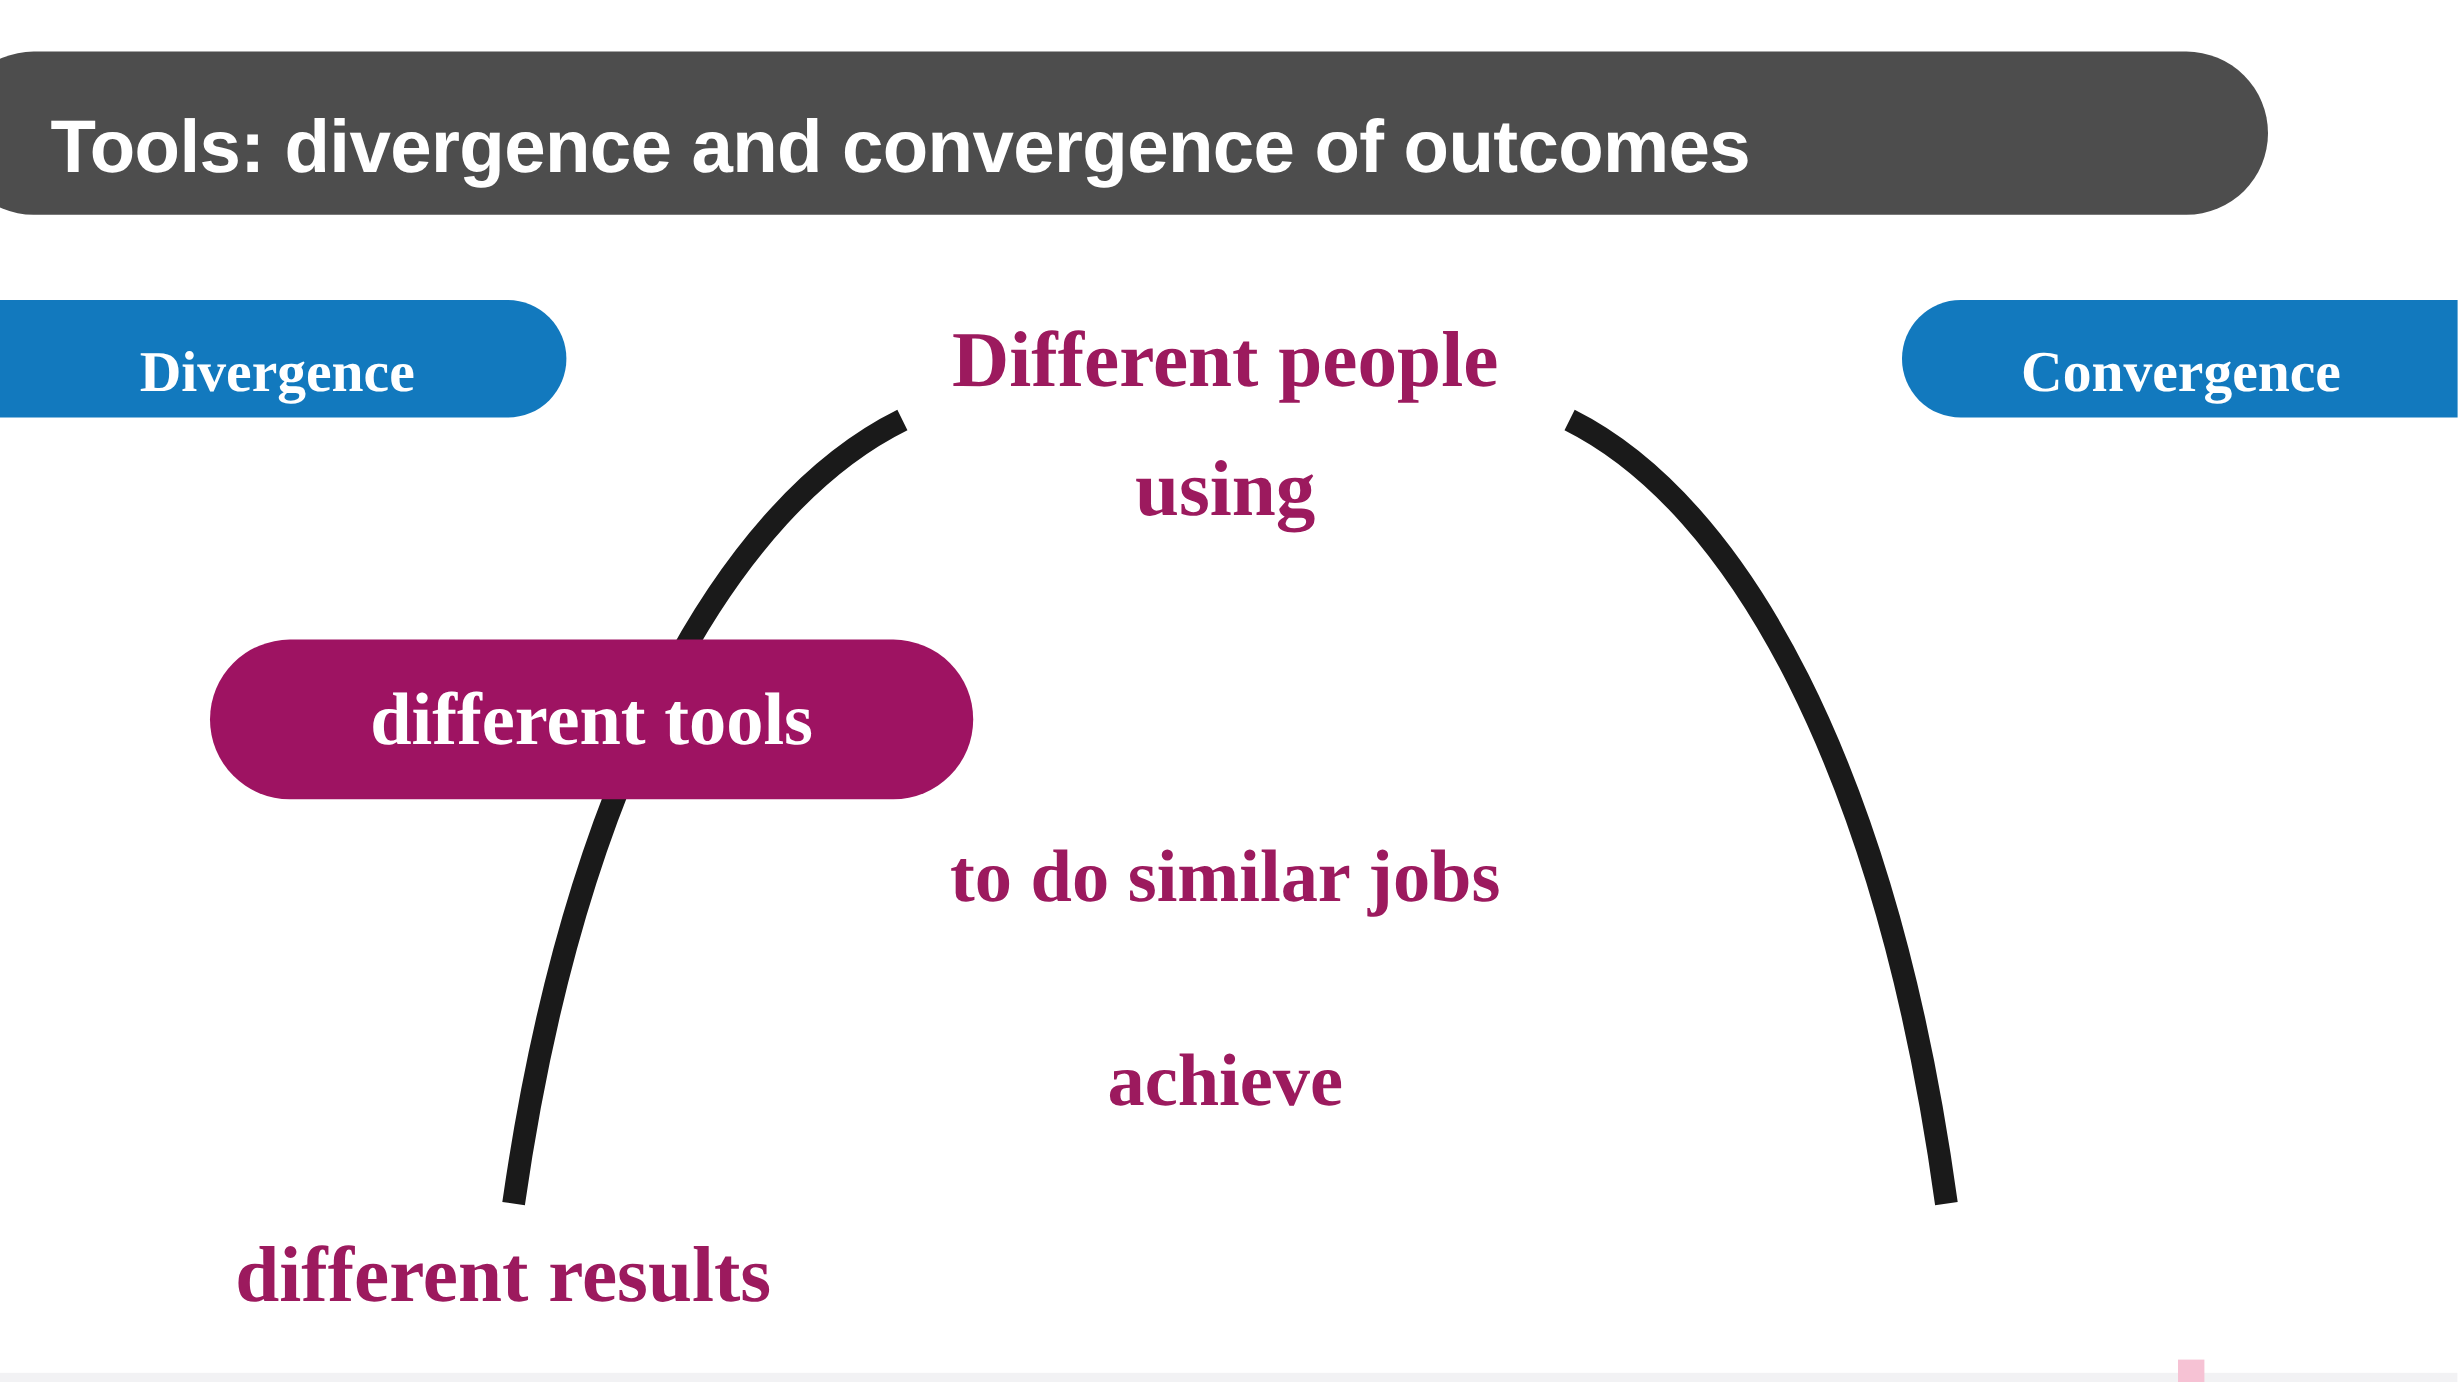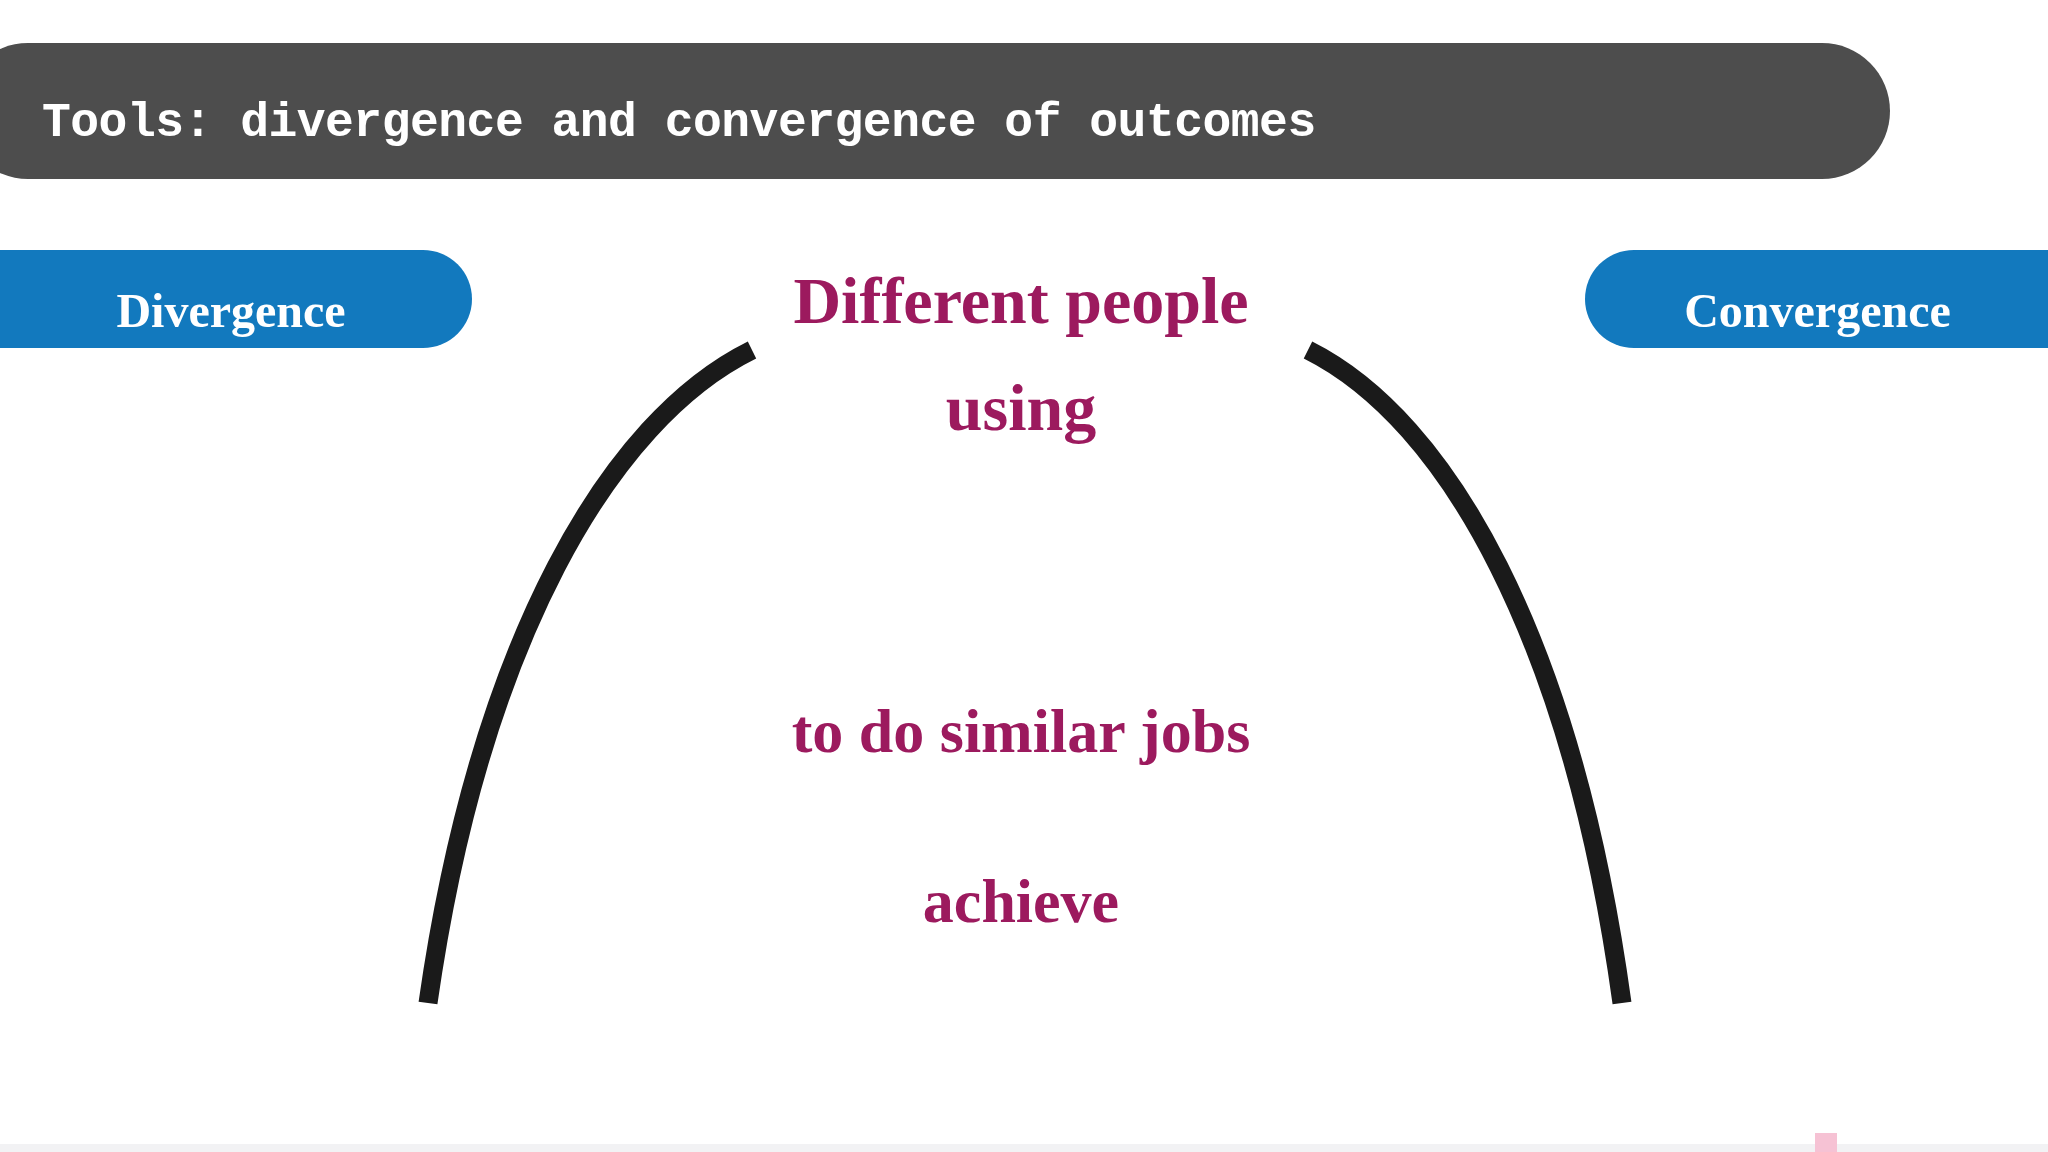--- a/index.html
+++ b/index.html
@@ -35,23 +35,23 @@
     height: 136px;
     background: #4d4d4d;
     border-radius: 68px;
     display: flex;
     align-items: center;
     box-sizing: border-box;
     padding-left: 82px;
   }
   #title-text {
     color: #ffffff;
-    font-family: Liberation Mono, monospace;
-    font-weight: bold;
-    font-size: 48px;
+    font-family: Liberation Sans, sans-serif;
+    font-weight: bold;
+    font-size: 62px;
     line-height: 1;
     letter-spacing: -0.5px;
     white-space: nowrap;
     margin-top: 24px;
   }
 
   
   .blue-pill {
     position: absolute;
     background: #1279be;
@@ -224,24 +224,28 @@
 
   <svg id="arcs-svg" viewBox="0 0 2048 1152" xmlns="http://www.w3.org/2000/svg">
     <path d="M 752 350 C 610 420 480 640 428 1003" fill="none" stroke="#1a1a1a" stroke-width="19" stroke-linecap="butt"></path>
     <path d="M 1308 350 C 1448 420 1572 640 1622 1003" fill="none" stroke="#1a1a1a" stroke-width="19" stroke-linecap="butt"></path>
   </svg>
 
   <div id="line-different-people" class="center-text">Different people</div>
 
   <div id="line-using" class="center-text">using</div>
 
+  <div id="different-tools-pill" class="magenta-pill">
+    <span>different tools</span>
+  </div>
 
 
   <div id="line-similar-jobs" class="center-text">to do similar jobs</div>
 
   <div id="line-achieve" class="center-text">achieve</div>
 
+  <div id="different-results" class="outcome-text">different results</div>
 
 
   <div id="pink-marker"></div>
   <div id="bottom-rule"></div>
 
 </div>
 
 </body></html>

